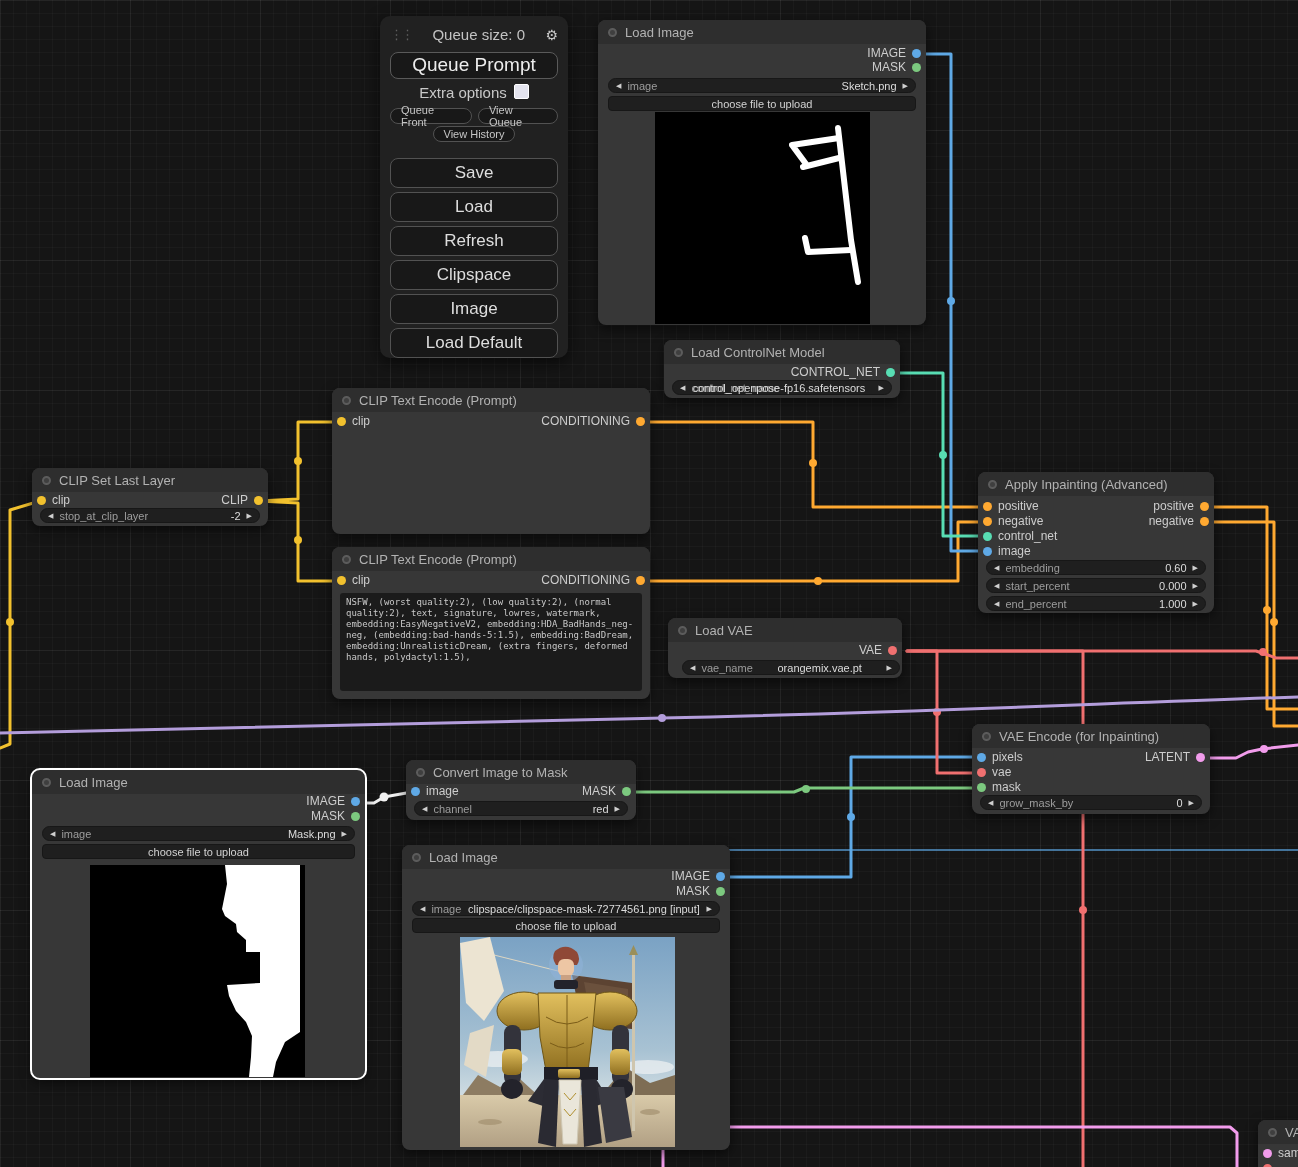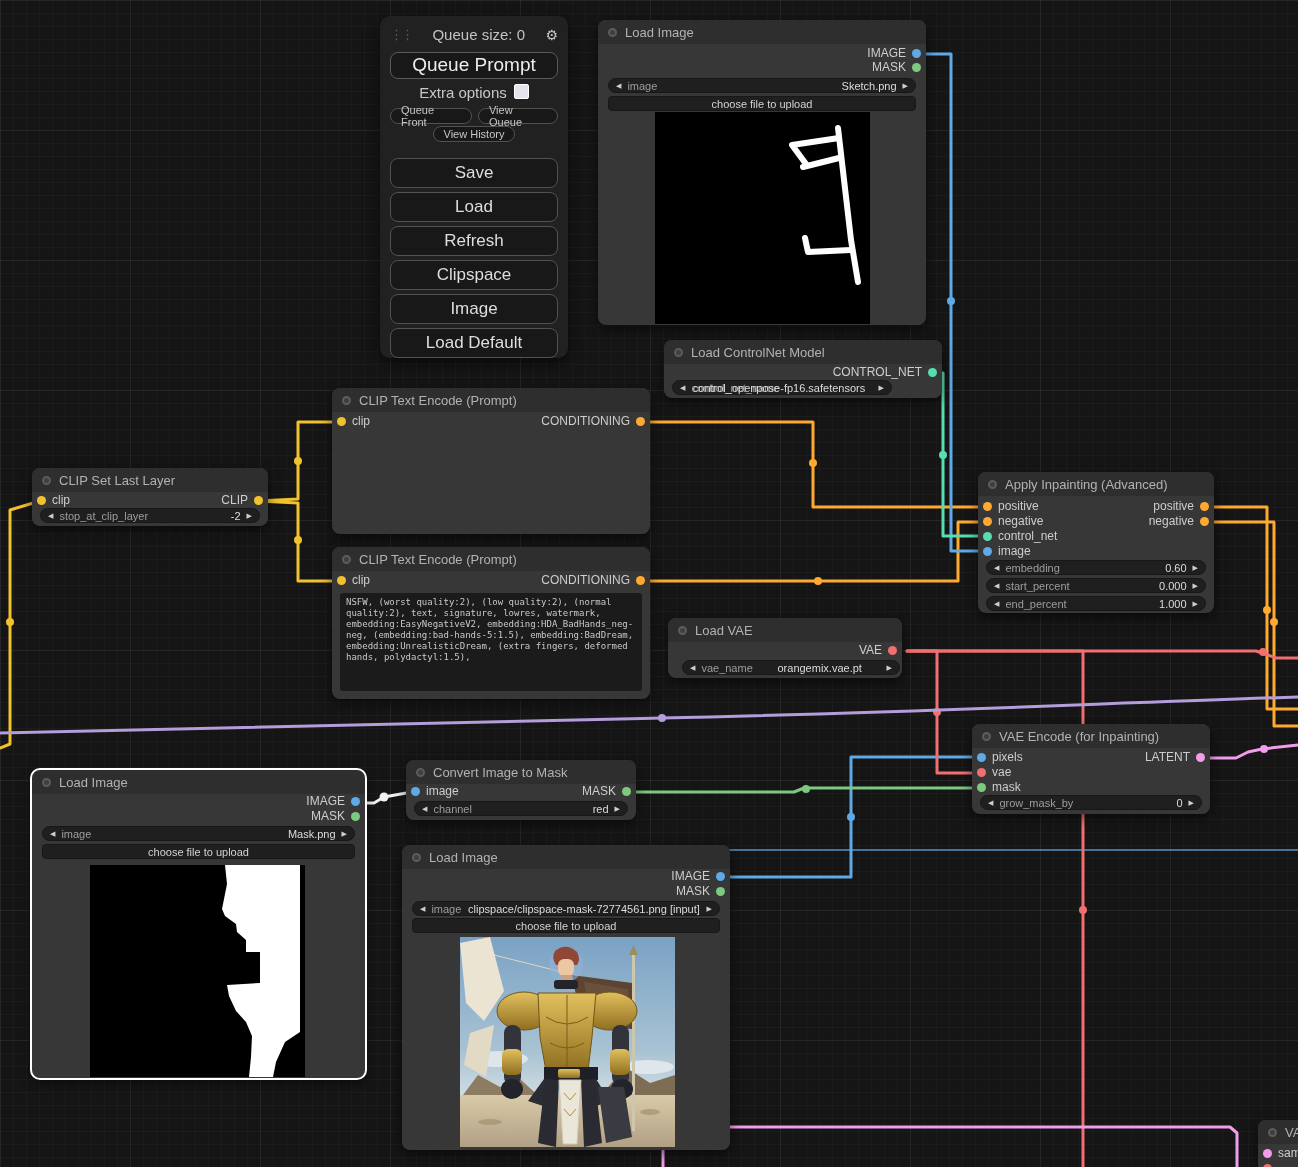--- a/index.html
+++ b/index.html
@@ -154,21 +154,21 @@
       <g stroke="#fff" stroke-width="6" fill="none" stroke-linecap="round" stroke-linejoin="round">
         <path d="M183,16 L196,128 L203,170"></path>
         <path d="M184,26 L137,33 L151,52"></path>
         <path d="M148,55 L184,46"></path>
         <path d="M150,126 L153,140 L196,138"></path>
       </g>
     </svg>
   </div>
 </div>
 
-<div class="node" style="left:664px;top:340px;width:278px;height:58px">
+<div class="node" style="left:664px;top:340px;width:236px;height:58px">
   <div class="tbar">
       <span class="tdot"></span>
       <span>Load ControlNet Model</span>
     </div>
   <div class="port out" style="top:26px">
       <span class="pdot" style="background-color: rgb(88, 221, 179);"></span>
       <span class="plabel">CONTROL_NET</span>
     </div>
   <div class="widget" style="left:8px;top:40px;width:220px">
     <span class="warr">◀</span>

